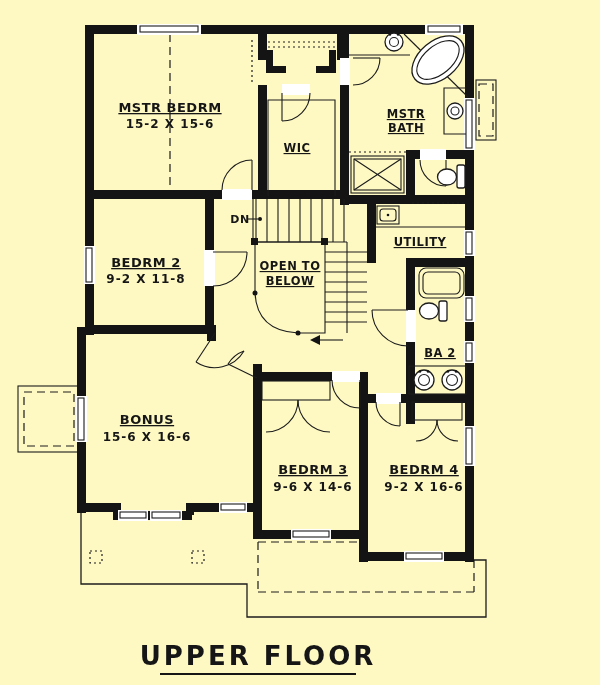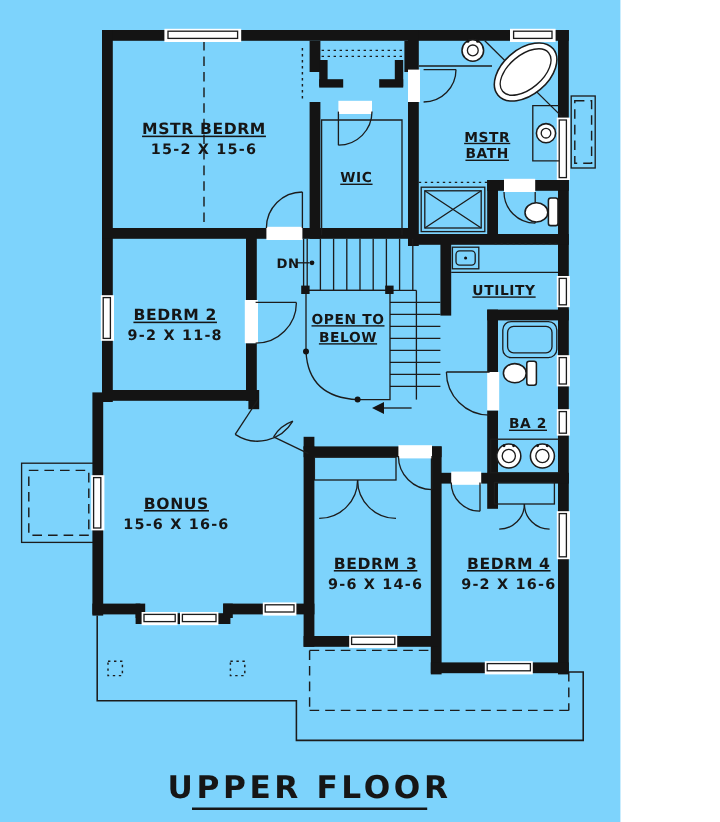--- a/index.html
+++ b/index.html
@@ -1,16 +1,16 @@
 <!DOCTYPE html>
 <html><head>
 <meta charset="utf-8">
 <style>
   html,body{margin:0;padding:0;background:#ffffff;}
-  .sheet{position:relative;width:517px;height:685px;background:#7dd3fc;overflow:hidden;}
+  .sheet{position:relative;width:600px;height:685px;background:#fef9c3;overflow:hidden;}
   svg{display:block;}
   svg text{font-family:"DejaVu Sans",sans-serif;font-weight:700;fill:#161616;letter-spacing:.5px;}
   .rm{font-size:13px;}
   .dm{font-size:12px;letter-spacing:1px;}
   .sm{font-size:11.5px;}
   .xs{font-size:11px;}
   .ttl{font-size:26px;letter-spacing:3px;}
   .wall{fill:#141414;stroke:none;}
   .thin{fill:none;stroke:#1c1c1c;stroke-width:1.3;}
   .thin2{fill:none;stroke:#1c1c1c;stroke-width:1.1;}

